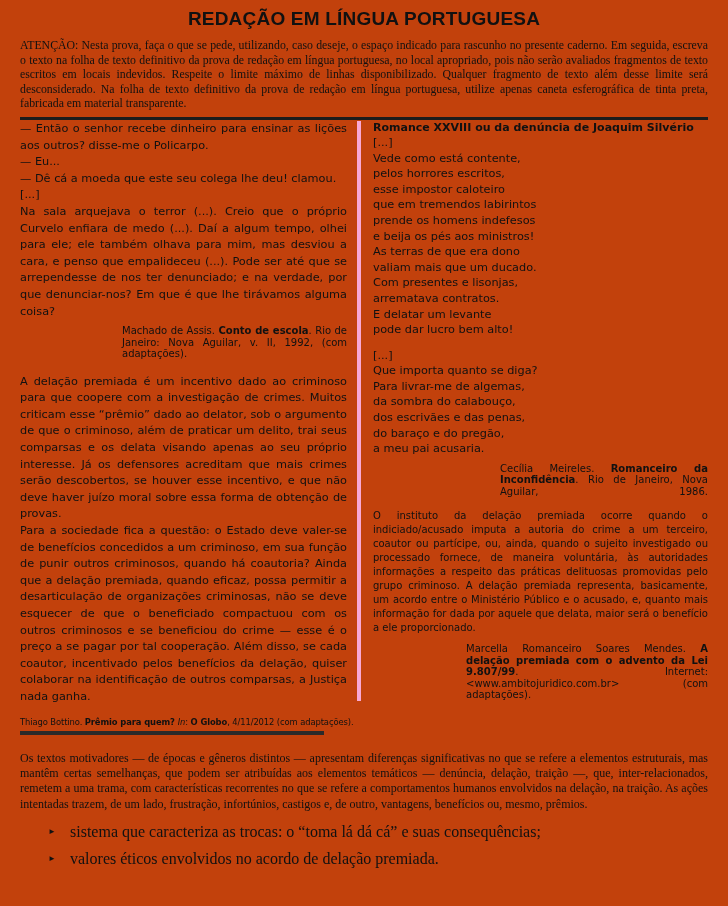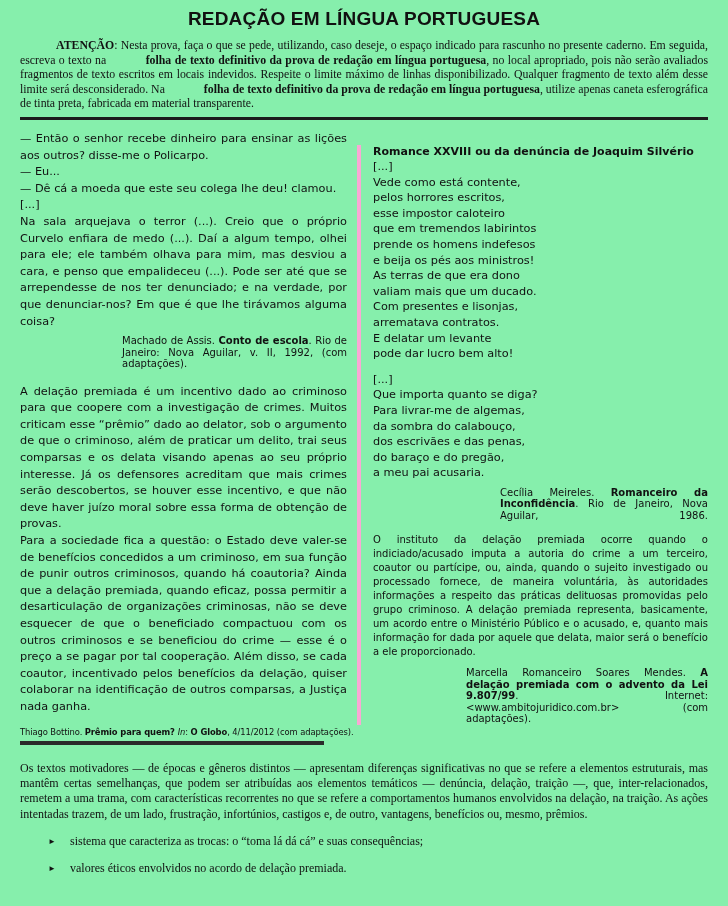--- a/index.html
+++ b/index.html
@@ -1,32 +1,32 @@
 <!DOCTYPE html>
 <html><head>
 <meta charset="utf-8">
 <style>
   html,body{margin:0;padding:0;background:#e8e8e8;}
   .page{
-    width:728px;height:906px;margin:0 auto;background:#86efac;color:#111;
+    width:728px;height:906px;margin:0 auto;background:#c2410c;color:#111;
     box-sizing:border-box;padding:6px 20px 0 20px;overflow:hidden;
     font-family:"Liberation Serif",serif;
   }
   
   .doc-title{
     font-family:"Liberation Sans",sans-serif;font-weight:bold;
     font-size:19px;text-align:center;margin:2px 0 8px 0;letter-spacing:.2px;
   }
   .attention{
     font-size:11.8px;line-height:14.6px;text-align:justify;margin:0 0 6px 0;
   }
-  .attention b{font-weight:700;margin-left:36px;}
+  .attention b{font-weight:400;}
   .rule-full{height:3px;background:#1c1c1c;margin:0 0 0 0;}
   
-  .columns{display:flex;align-items:center;padding-top:11px;min-height:556px;}
+  .columns{display:flex;align-items:flex-start;padding-top:1px;min-height:556px;}
   .col-left{width:337px;box-sizing:border-box;padding-right:10px;}
   .col-right{width:351px;box-sizing:border-box;padding-left:12px;border-left:4px solid #f9a8d4;}
   .v-body{
     font-family:"DejaVu Sans",sans-serif;font-size:11.3px;line-height:16.6px;
     text-align:justify;white-space:pre-line;margin:0;
   }
   .v-body-sm{
     font-family:"DejaVu Sans",sans-serif;font-size:10px;line-height:14px;
     text-align:justify;white-space:pre-line;margin:0;
   }
@@ -48,21 +48,21 @@
   .cite-mendes{width:242px;margin-top:8px;}
   .gap-sm{height:10px;}
   .rule-partial{height:4px;background:#2a2a2a;width:304px;margin:2px 0 0 0;}
   
   .task{margin-top:16px;}
   .task-par{font-size:12px;line-height:15.2px;text-align:justify;margin:0 0 12px 0;}
   .bullet-row{display:flex;margin:0 0 12px 28px;}
   .bullet-glyph{
     font-size:8px;line-height:15px;width:22px;flex:0 0 22px;color:#111;
   }
-  .bullet-text{font-size:12px;line-height:15.2px;}
+  .bullet-text{font-size:16px;line-height:15.2px;}
 </style>
 </head>
 <body>
 
 <div class="page">
 
   <div class="doc-title">REDAÇÃO EM LÍNGUA PORTUGUESA</div>
 
   <p class="attention"><b>ATENÇÃO</b><span>: Nesta prova, faça o que se pede, utilizando, caso deseje, o espaço indicado para rascunho no presente caderno. Em seguida, escreva o texto na </span><b>folha de texto definitivo da prova de redação em língua portuguesa</b><span>, no local apropriado, pois não serão avaliados fragmentos de texto escritos em locais indevidos. Respeite o limite máximo de linhas disponibilizado. Qualquer fragmento de texto além desse limite será desconsiderado. Na </span><b>folha de texto definitivo da prova de redação em língua portuguesa</b><span>, utilize apenas caneta esferográfica de tinta preta, fabricada em material transparente.</span></p>
 

